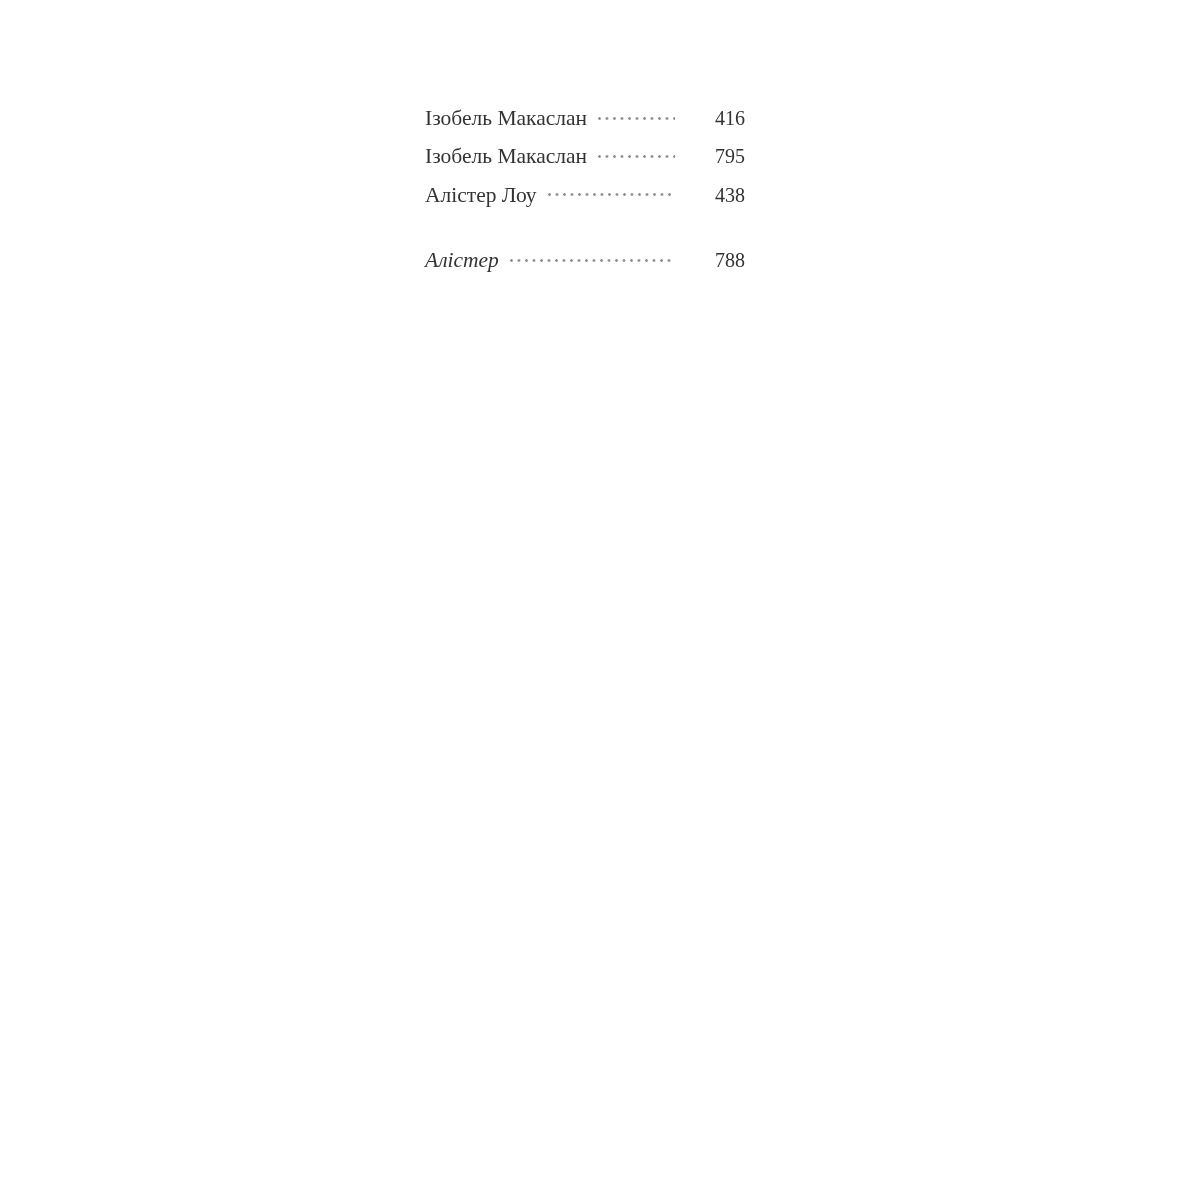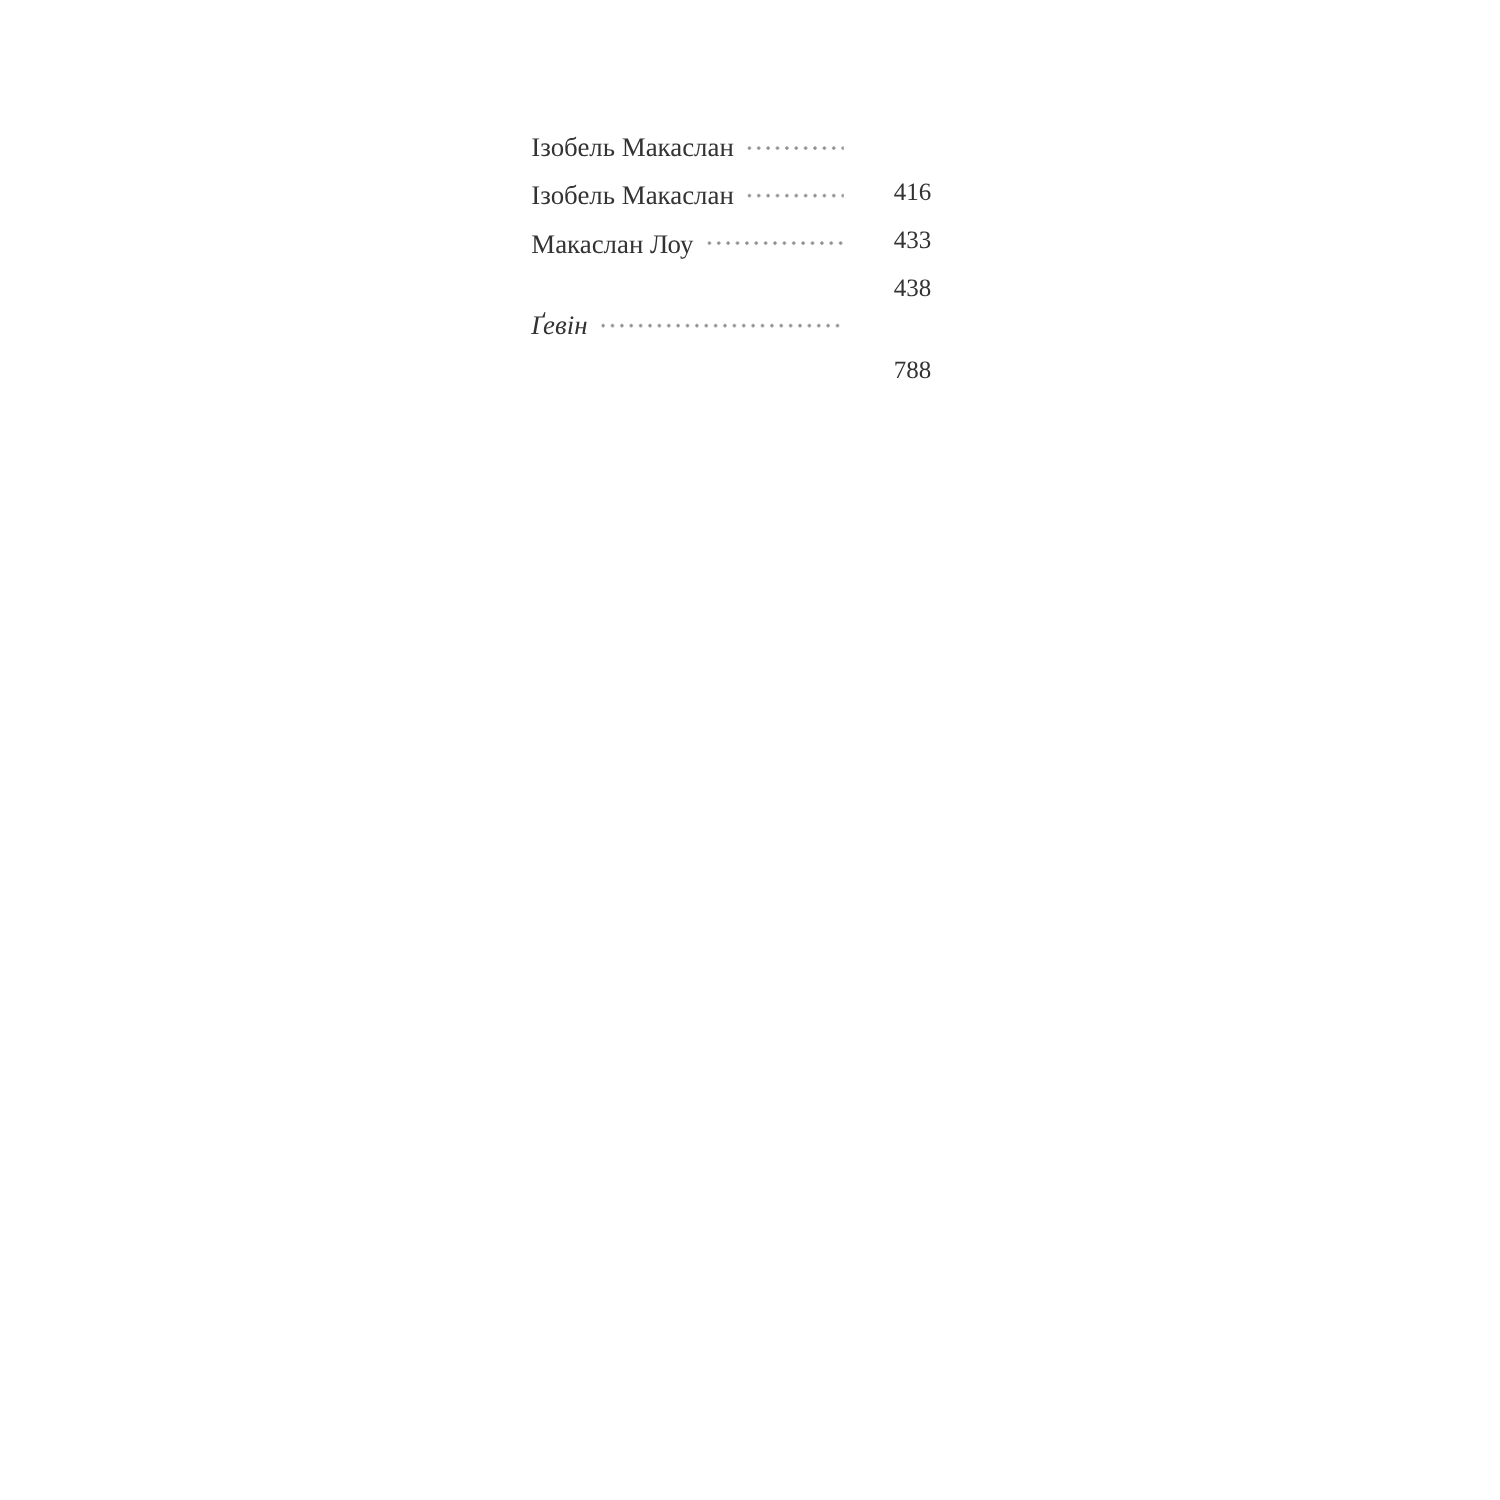--- a/index.html
+++ b/index.html
@@ -21,21 +21,21 @@
     background: #ffffff;
   }
   .toc {
     position: absolute;
     left: 425px;
     top: 99px;
     width: 320px;
   }
   .toc-row {
     display: flex;
-    align-items: flex-start;
+    align-items: flex-end;
     height: 38.3px;
     line-height: 38.3px;
     white-space: nowrap;
   }
   .toc-title {
     font-size: 21.5px;
     color: #333333;
     flex: 0 0 auto;
   }
   .toc-title.italic {
@@ -74,31 +74,31 @@
       <span class="toc-title">Ізобель Макаслан</span>
       <span class="toc-leader"></span>
       <span class="toc-page-num">416</span>
     </div>
 
 
 
     <div class="toc-row">
       <span class="toc-title">Ізобель Макаслан</span>
       <span class="toc-leader"></span>
-      <span class="toc-page-num">433</span>
+      <span class="toc-page-num">795</span>
     </div>
 
     <div class="toc-row">
-      <span class="toc-title">Макаслан Лоу</span>
+      <span class="toc-title">Алістер Лоу</span>
       <span class="toc-leader"></span>
       <span class="toc-page-num">438</span>
     </div>
 
     <div class="toc-section-gap"></div>
 
     <div class="toc-row">
-      <span class="toc-title italic">Ґевін</span>
+      <span class="toc-title italic">Алістер</span>
       <span class="toc-leader"></span>
       <span class="toc-page-num">788</span>
     </div>
 
   </div>
 </div>
 
 </body></html>

